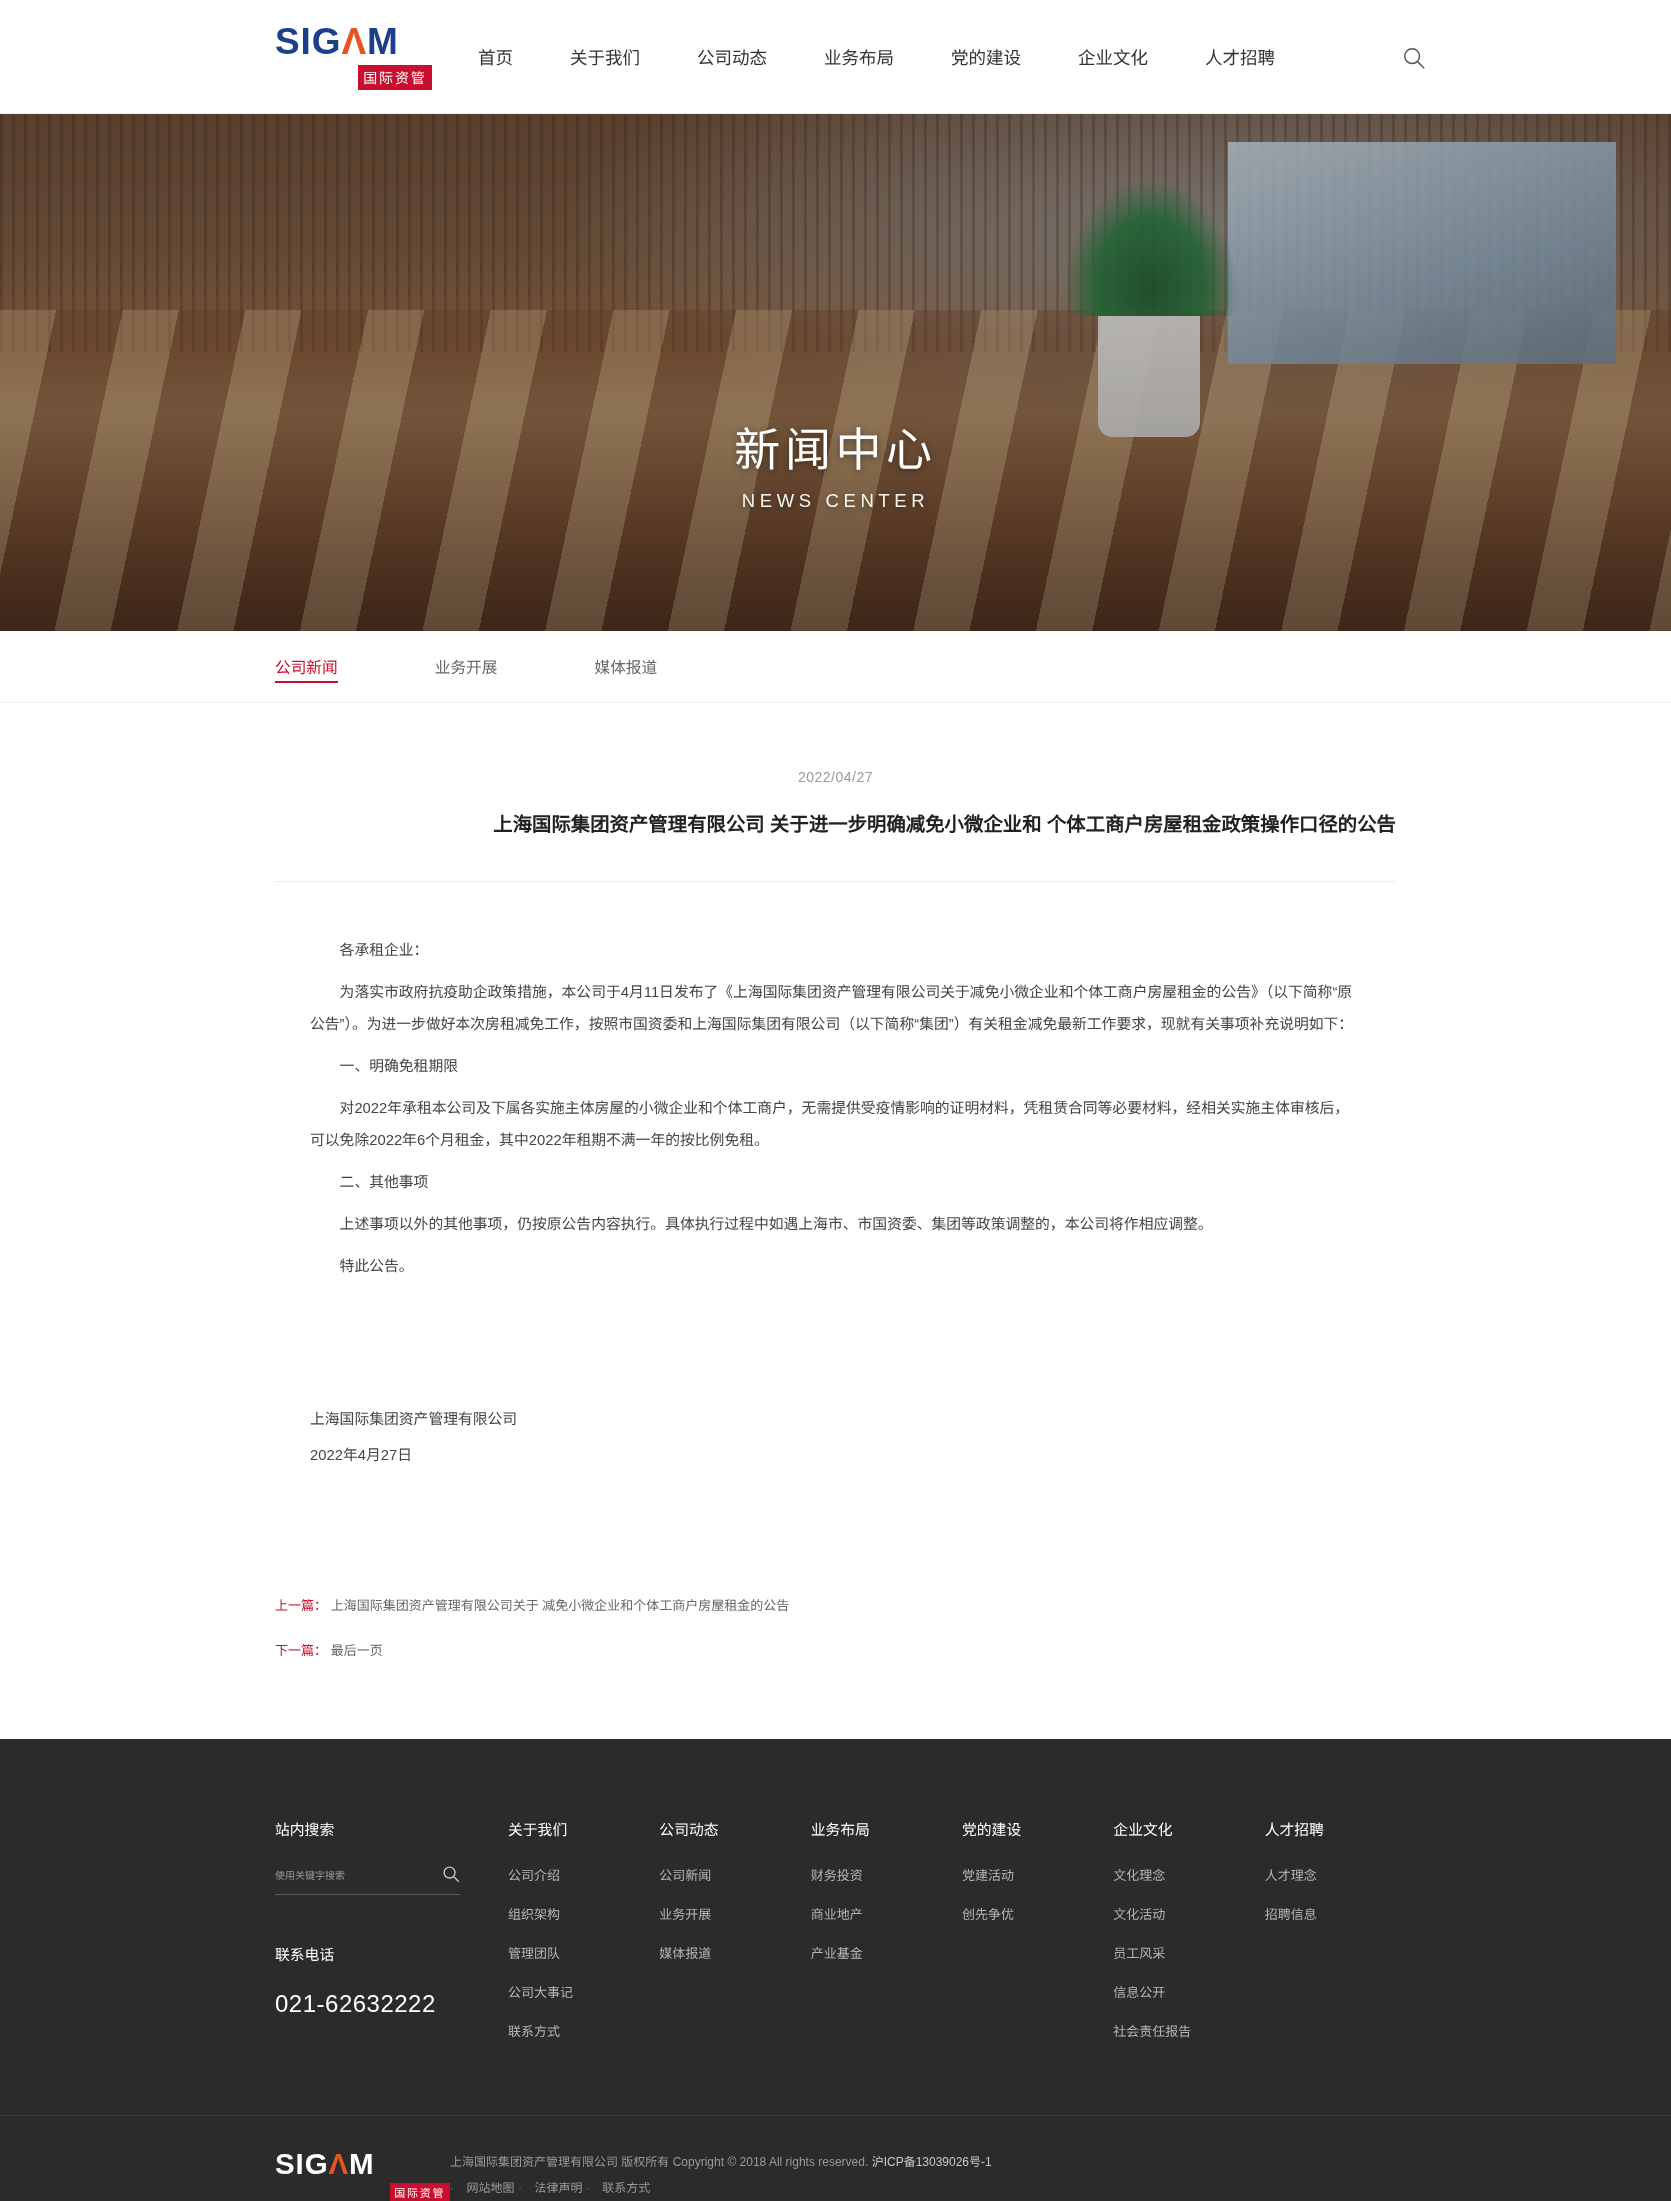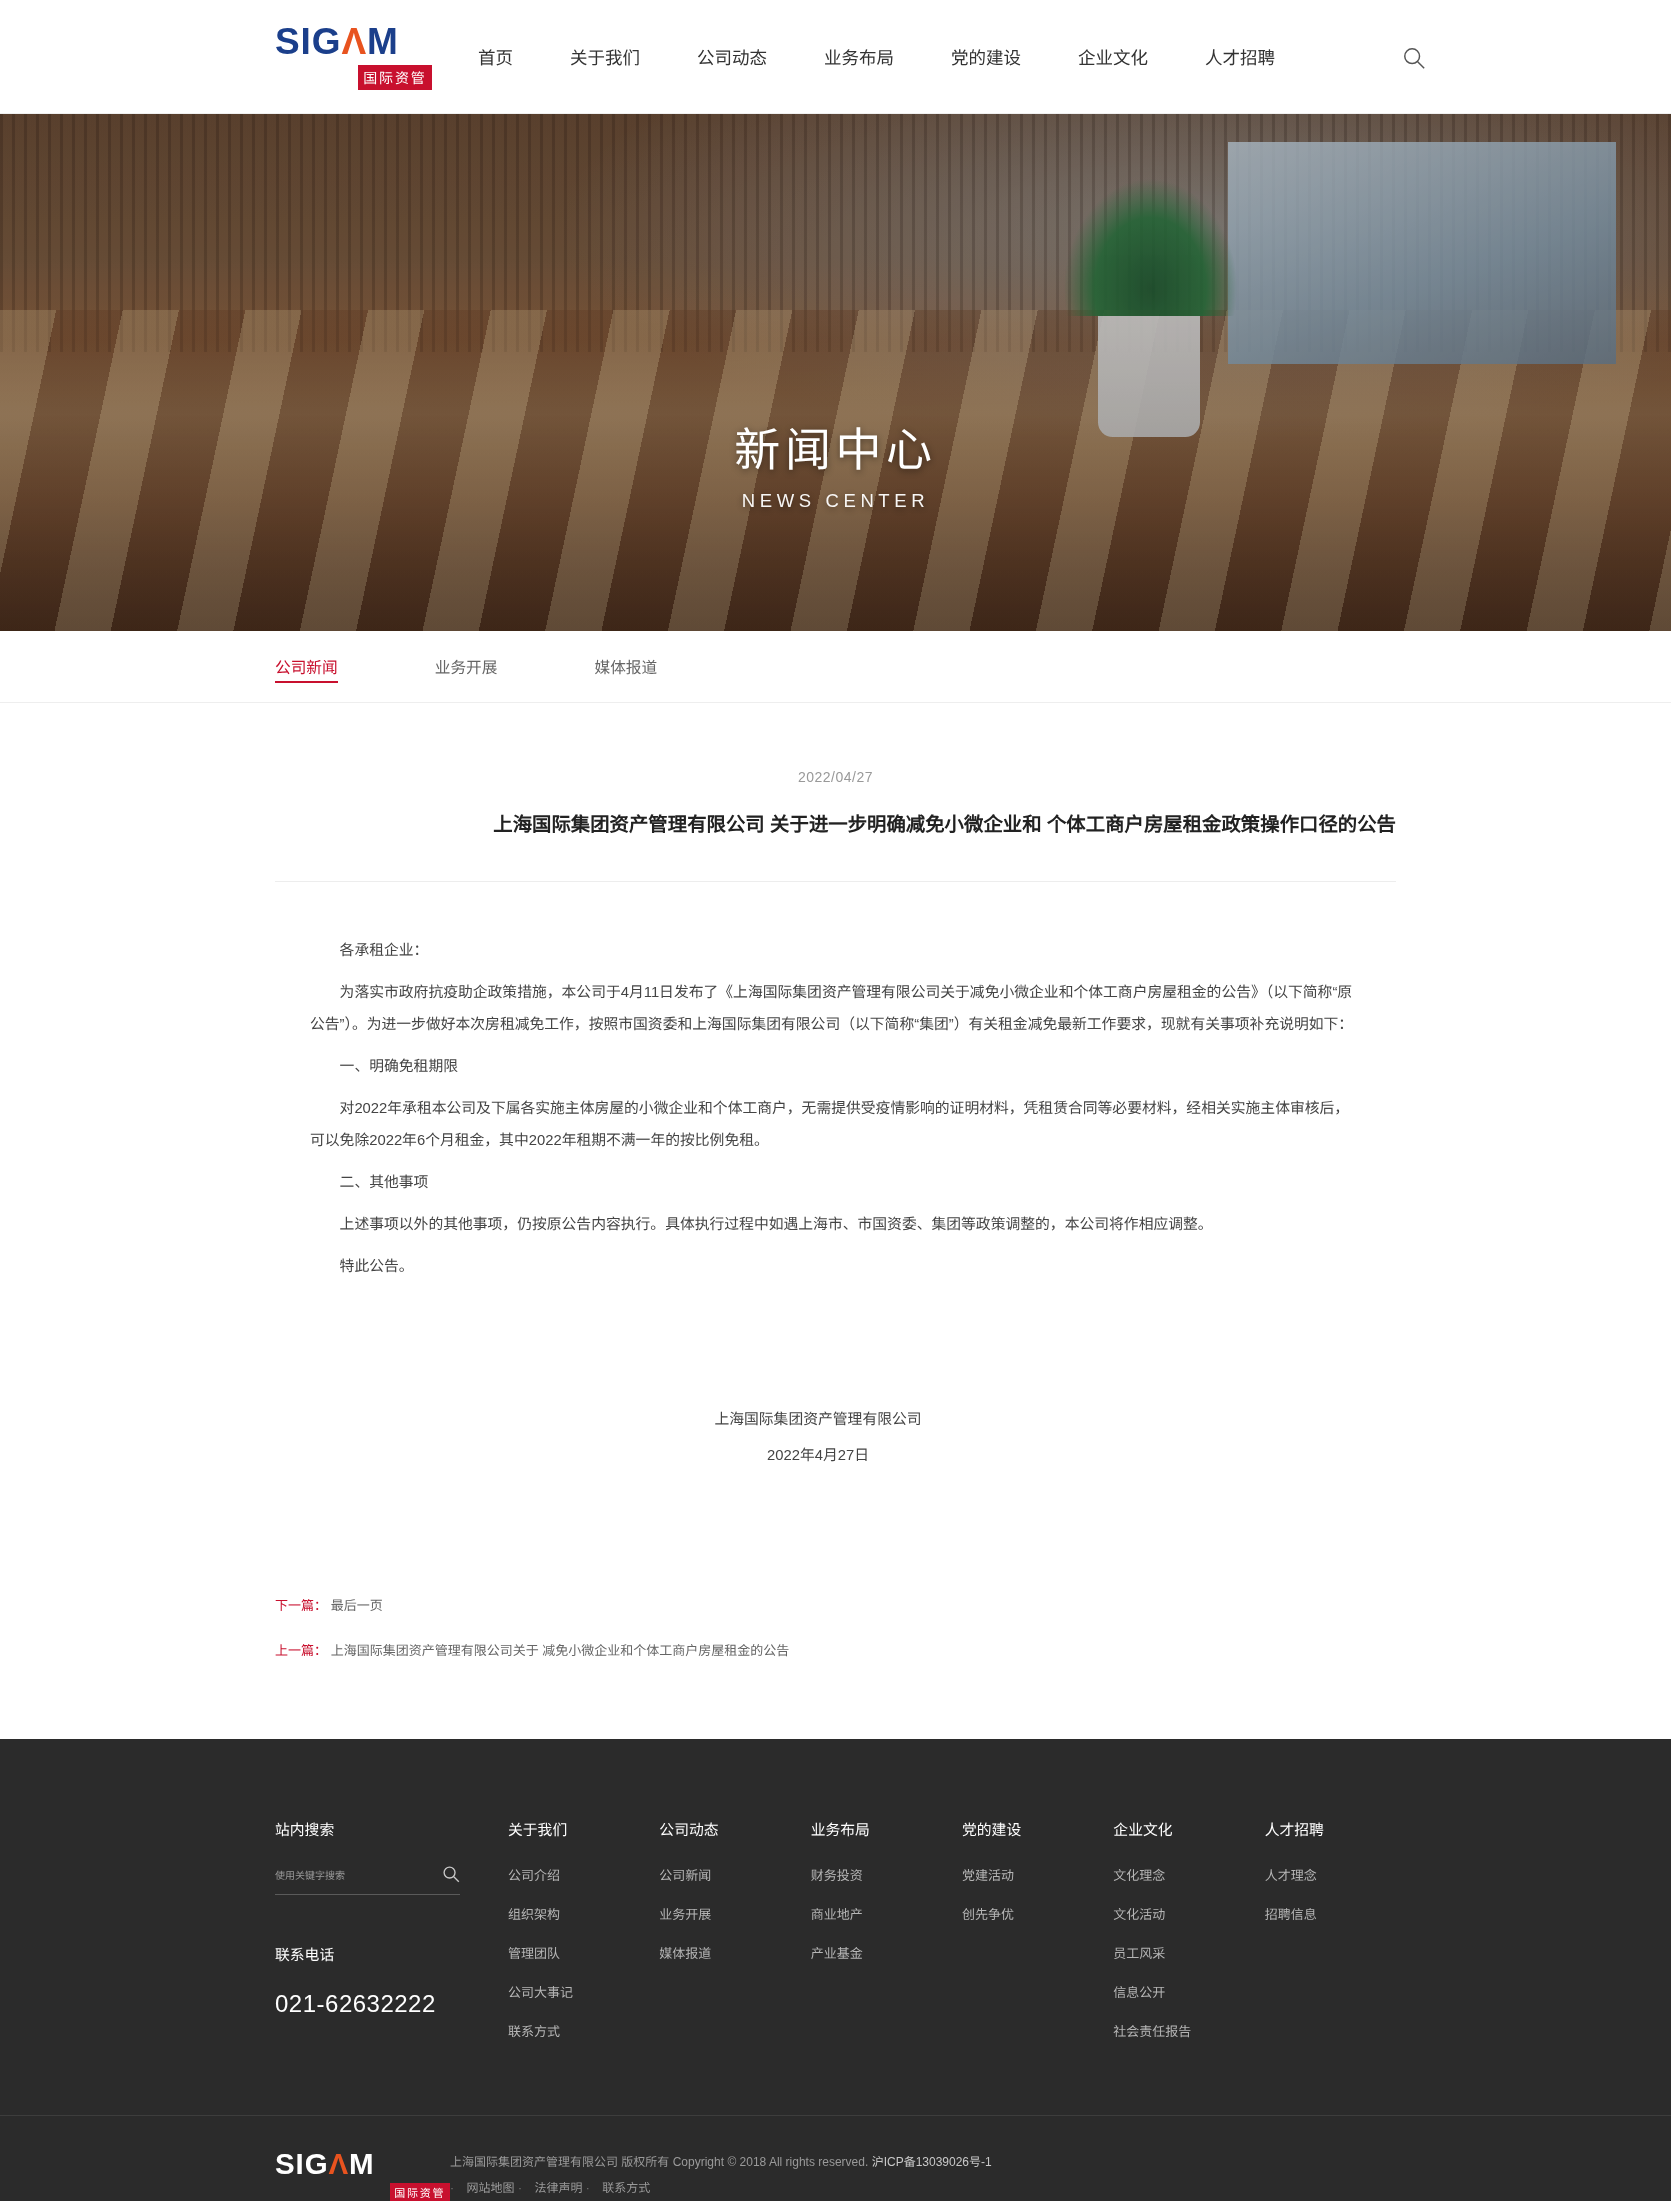--- a/index.html
+++ b/index.html
@@ -202,21 +202,21 @@
   .article-body {
     padding: 52px 35px 0 35px;
     font-size: 14.8px;
     line-height: 2.2;
     color: #444;
   }
   .article-body p { margin-bottom: 9.2px; }
   .article-body p.indent { text-indent: 2em; }
   .sign {
     margin-top: 120px;
-    text-align: center;
+    text-align: left;
     font-size: 14.8px;
     line-height: 2.4;
     color: #444;
     padding-right: 35px;
   }
 
   
   .pager {
     width: 1121px;
     margin: 0 auto;
@@ -363,26 +363,26 @@
     <p class="indent">特此公告。</p>
     <div class="sign">
       <div>上海国际集团资产管理有限公司</div>
       <div>2022年4月27日</div>
     </div>
   </div>
 </div>
 
 <div class="pager">
   <div class="pager-row">
+    <span class="pager-label">上一篇：</span>
+    <a href="#">上海国际集团资产管理有限公司关于 减免小微企业和个体工商户房屋租金的公告</a>
+  </div>
+  <div class="pager-row">
     <span class="pager-label">下一篇：</span>
     <a href="#">最后一页</a>
-  </div>
-  <div class="pager-row">
-    <span class="pager-label">上一篇：</span>
-    <a href="#">上海国际集团资产管理有限公司关于 减免小微企业和个体工商户房屋租金的公告</a>
   </div>
 </div>
 
 <div class="footer">
   <div class="footer-inner">
 
     <div class="f-col left">
       <div class="f-head">站内搜索</div>
       <div class="search-box">
         <input type="text" placeholder="使用关键字搜索" style="">

